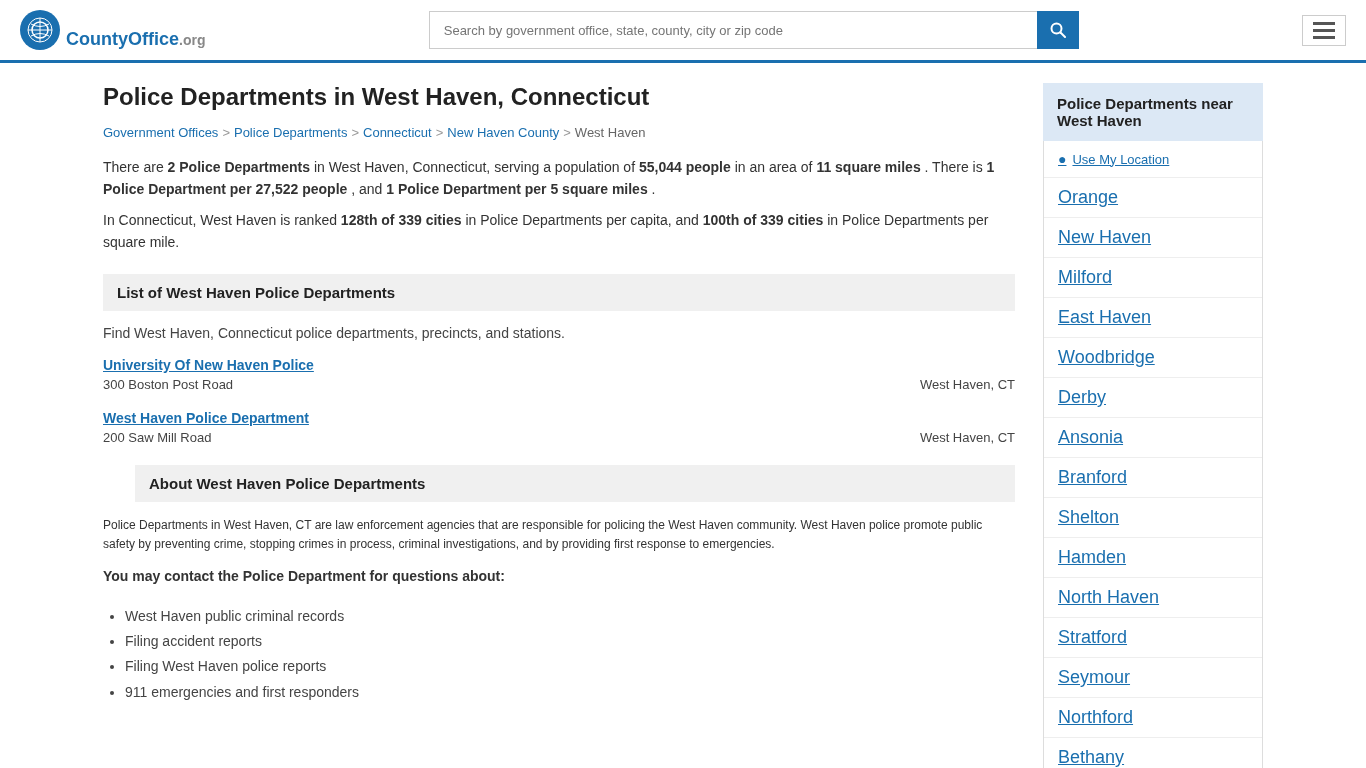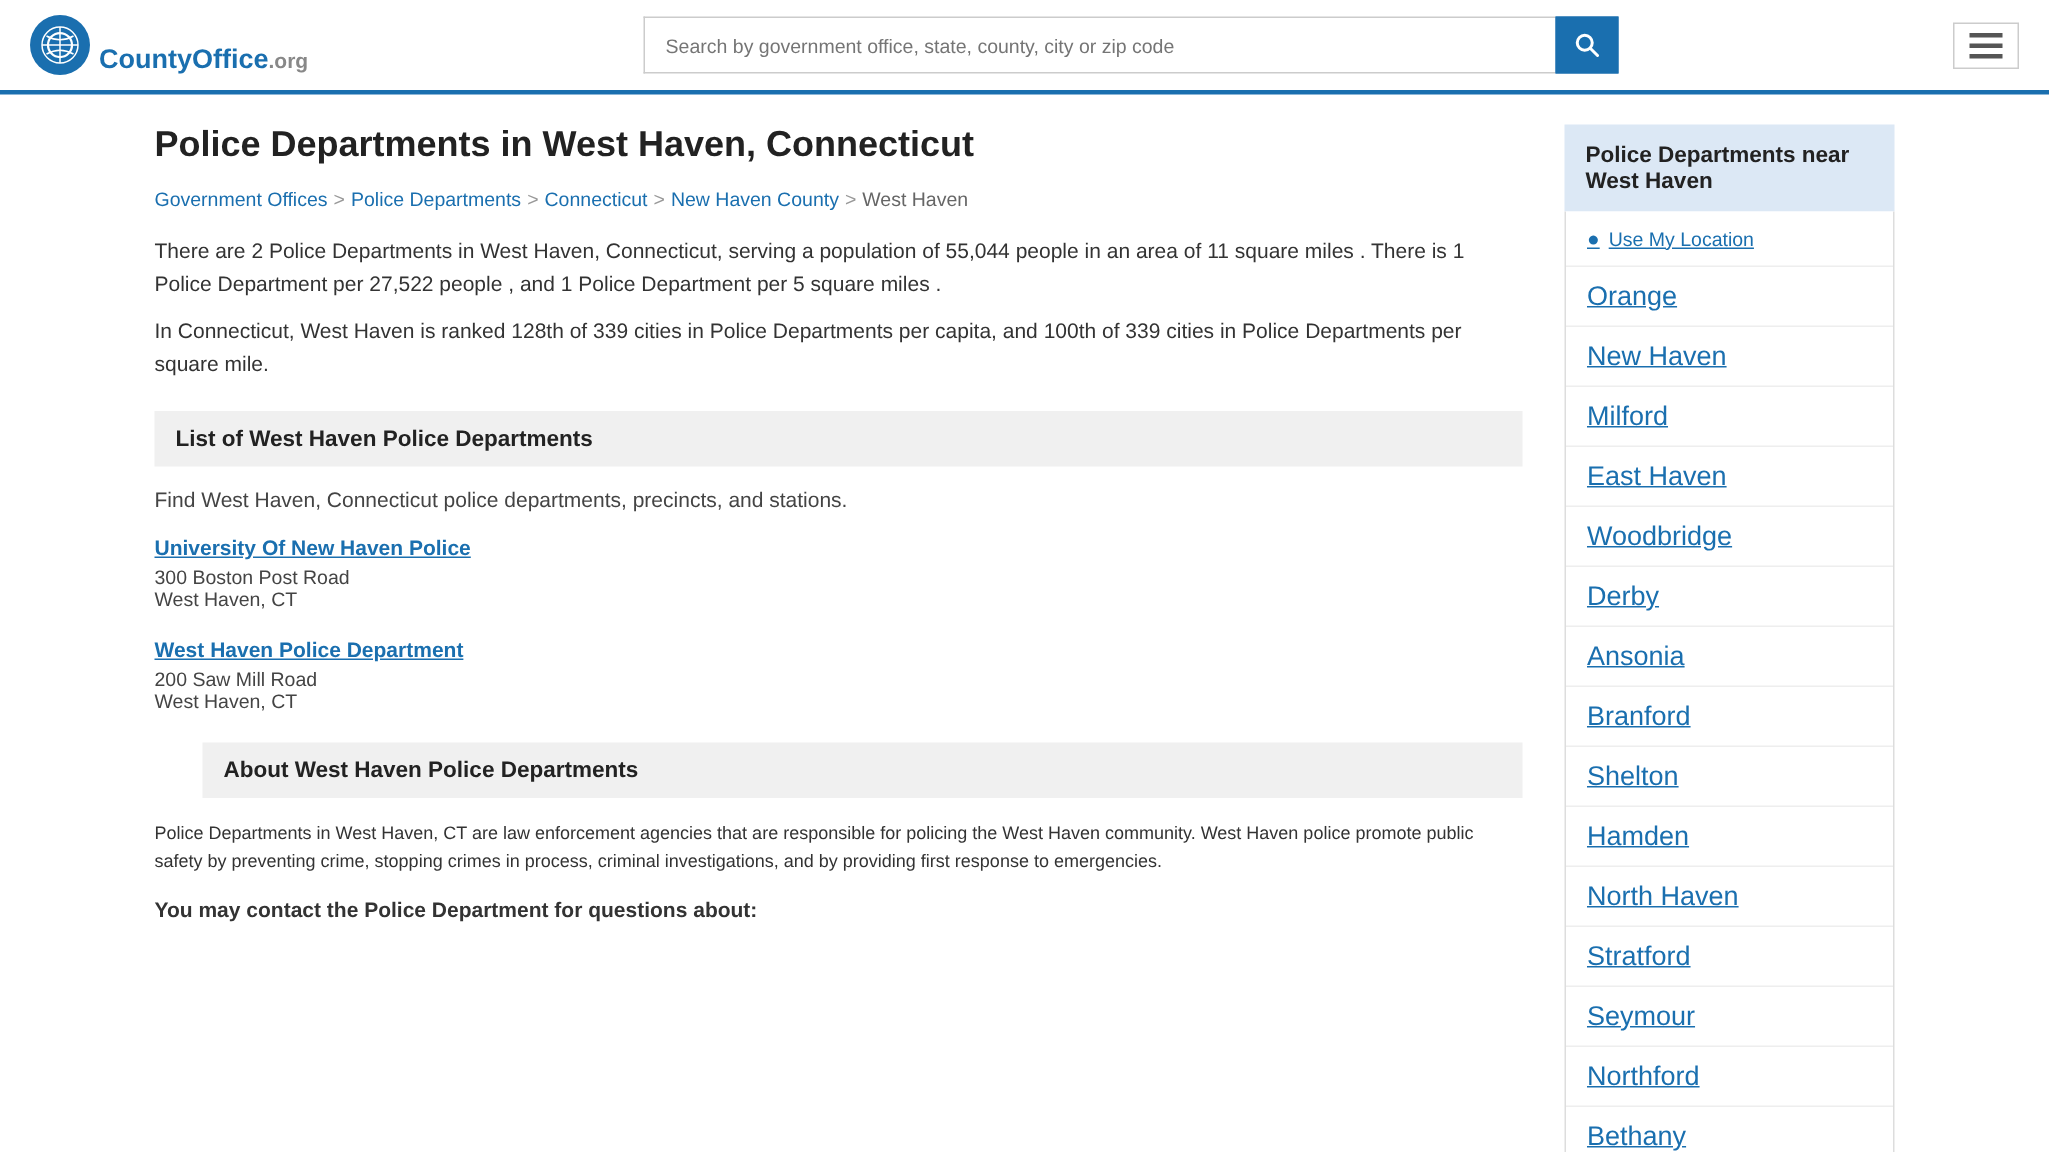--- a/index.html
+++ b/index.html
@@ -102,21 +102,21 @@
     .breadcrumb-link { color: #1a6faf; text-decoration: none; cursor: pointer; }
     .breadcrumb-sep { color: #999; }
 
     
     #info-text {
       font-size: 14px;
       line-height: 1.6;
       margin-bottom: 20px;
       color: #333;
     }
-    .bold { font-weight: normal; }
+    .bold { font-weight: bold; }
 
     
     .section-header {
       background: #f0f0f0;
       padding: 10px 14px;
       font-size: 15px;
       font-weight: bold;
       color: #222;
       margin-bottom: 14px;
     }
@@ -137,21 +137,20 @@
       color: #1a6faf;
       text-decoration: underline;
       cursor: pointer;
     }
     .item-details {
       display: flex;
       justify-content: space-between;
       padding: 4px 0 0 0;
       font-size: 13px;
       color: #444;
-      flex-direction: column;
     }
 
     
     #about-text {
       font-size: 12px;
       line-height: 1.6;
       color: #333;
       margin-bottom: 14px;
     }
     #contact-header {
@@ -303,20 +302,26 @@
         <div class="item-details">
           <span>200 Saw Mill Road</span>
           <span>West Haven, CT</span>
         </div>
       </div>
     </div>
 
     <div class="section-header" style="margin-top:20px;margin-left:32px;">About West Haven Police Departments</div>
     <p id="about-text">Police Departments in West Haven, CT are law enforcement agencies that are responsible for policing the West Haven community. West Haven police promote public safety by preventing crime, stopping crimes in process, criminal investigations, and by providing first response to emergencies.</p>
     <p id="contact-header">You may contact the Police Department for questions about:</p>
+    <ul id="contact-list">
+      <li>West Haven public criminal records</li>
+      <li>Filing accident reports</li>
+      <li>Filing West Haven police reports</li>
+      <li>911 emergencies and first responders</li>
+    </ul>
 
   </div>
 
   <div id="sidebar">
     <div id="sidebar-header">Police Departments near West Haven</div>
     <div id="sidebar-content">
       <div class="sidebar-use-location">
         <span class="location-pin">●</span>
         <span>Use My Location</span>
       </div>

